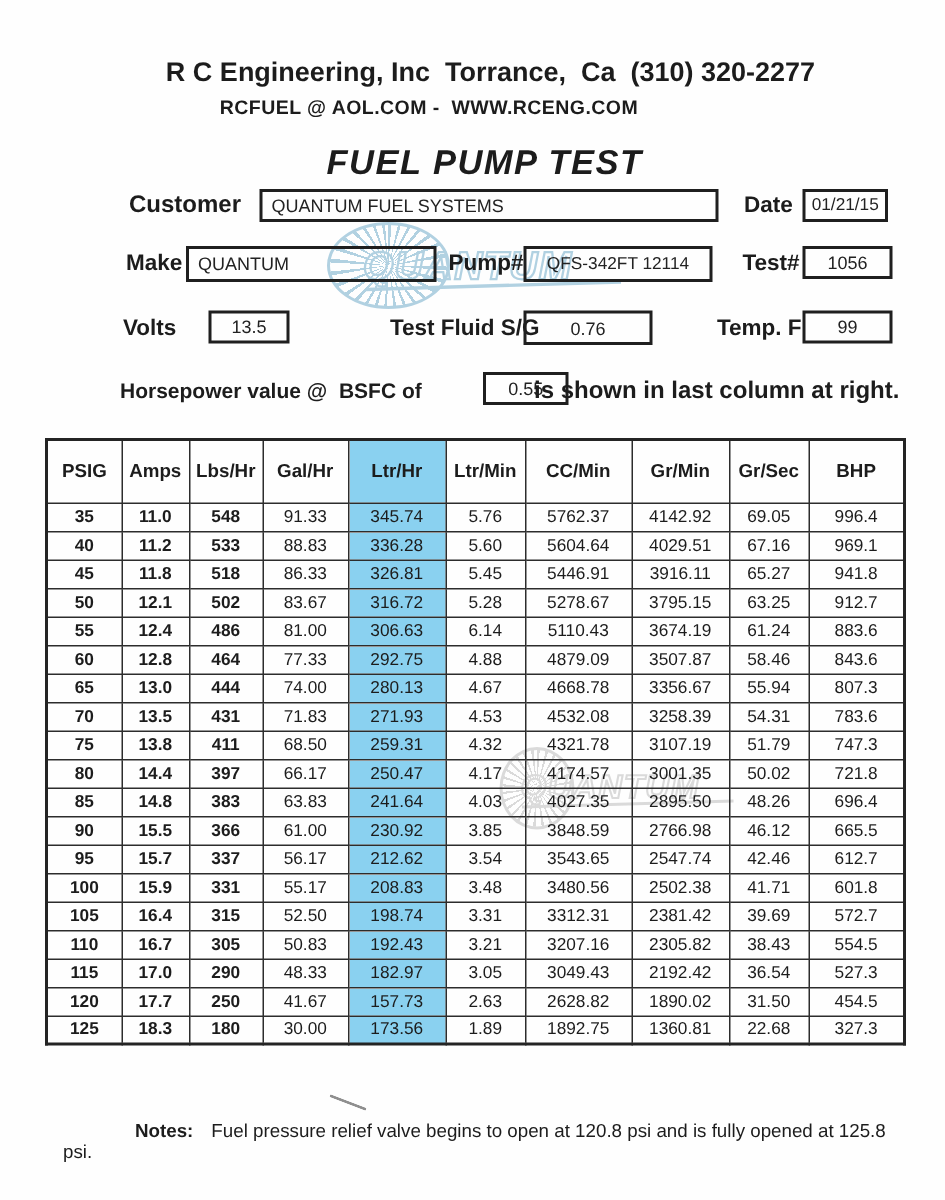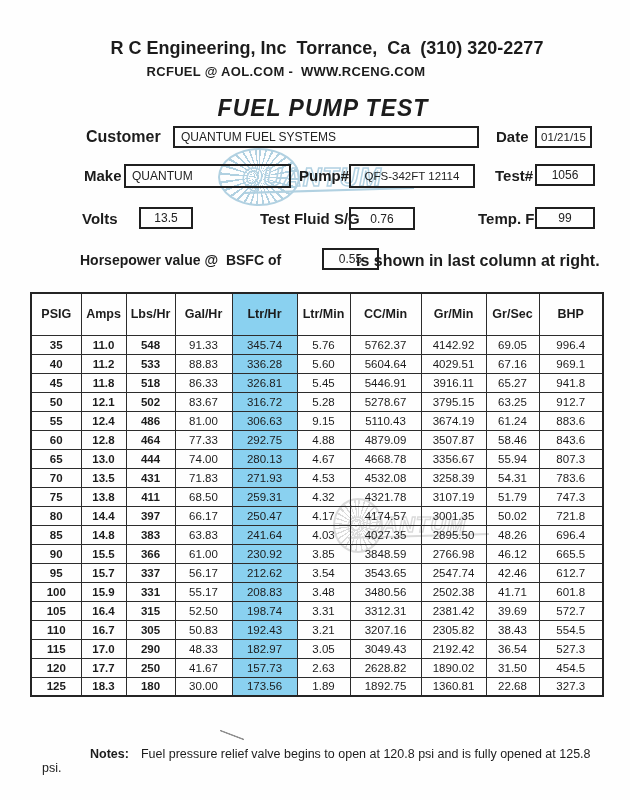--- a/index.html
+++ b/index.html
@@ -37,21 +37,21 @@
   #make-label { left:84px;  top:167px; }
   #make-box   { left:124px; top:164px; width:167px; height:24px; }
   #pump-label { left:299px; top:167px; }
   #pump-box   { left:349px; top:164px; width:126px; height:24px; font-size:11.5px; }
   #test-label { left:495px; top:167px; }
   #test-box   { left:535px; top:164px; width:60px;  height:22px; }
 
   #volts-label { left:82px;  top:210px; }
   #volts-box   { left:139px; top:207px; width:54px; height:22px; }
   #fluid-label { left:260px; top:210px; }
-  #fluid-box   { left:349px; top:207px; width:66px; height:23px; }
+  #fluid-box   { left:349px; top:207px; width:86px; height:23px; }
   #temp-label  { left:478px; top:210px; }
   #temp-box    { left:535px; top:207px; width:60px; height:22px; }
 
   #bsfc-prefix { left:80px;  top:252px; font-size:14px; }
   #bsfc-box    { left:291px; top:248px; width:57px; height:22px;margin-left:31px; }
   #bsfc-suffix { left:356px; top:252px; font-size:16px; }
 
   
   .wm { position:absolute; pointer-events:none; }
   .fan { position:absolute; border-radius:50%;
@@ -220,21 +220,21 @@
           <td>3795.15</td>
           <td>63.25</td>
           <td>912.7</td>
         </tr>
         <tr>
           <td class="b">55</td>
           <td class="b">12.4</td>
           <td class="b">486</td>
           <td>81.00</td>
           <td class="hl">306.63</td>
-          <td>9.15</td>
+          <td>6.14</td>
           <td>5110.43</td>
           <td>3674.19</td>
           <td>61.24</td>
           <td>883.6</td>
         </tr>
         <tr>
           <td class="b">60</td>
           <td class="b">12.8</td>
           <td class="b">464</td>
           <td>77.33</td>

